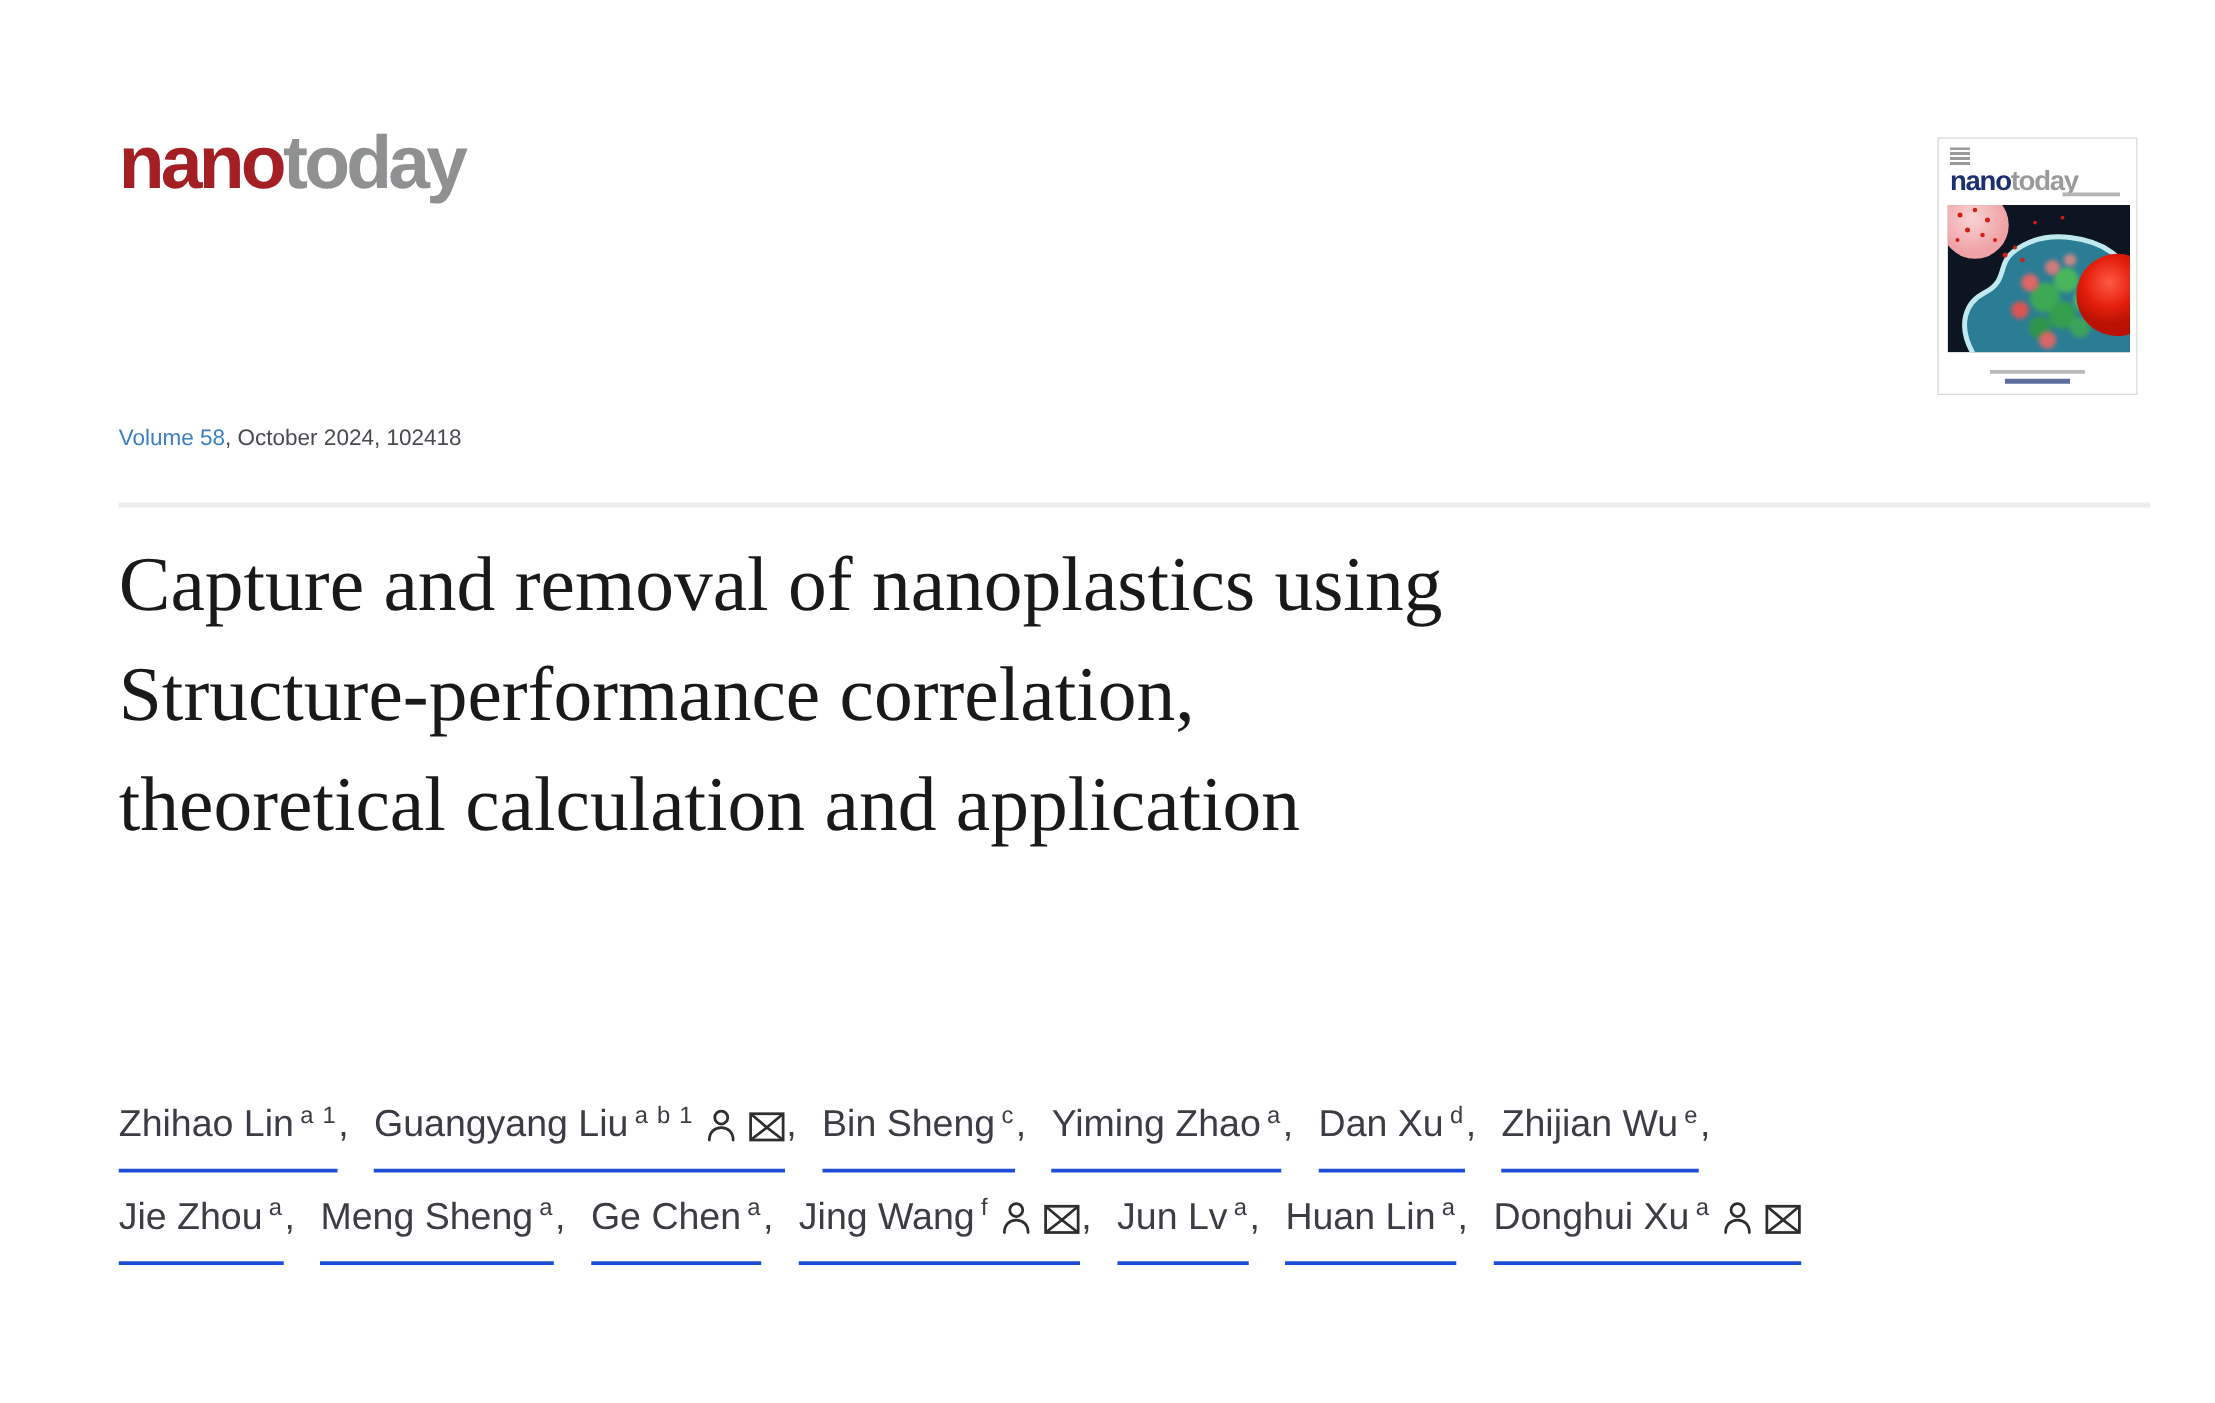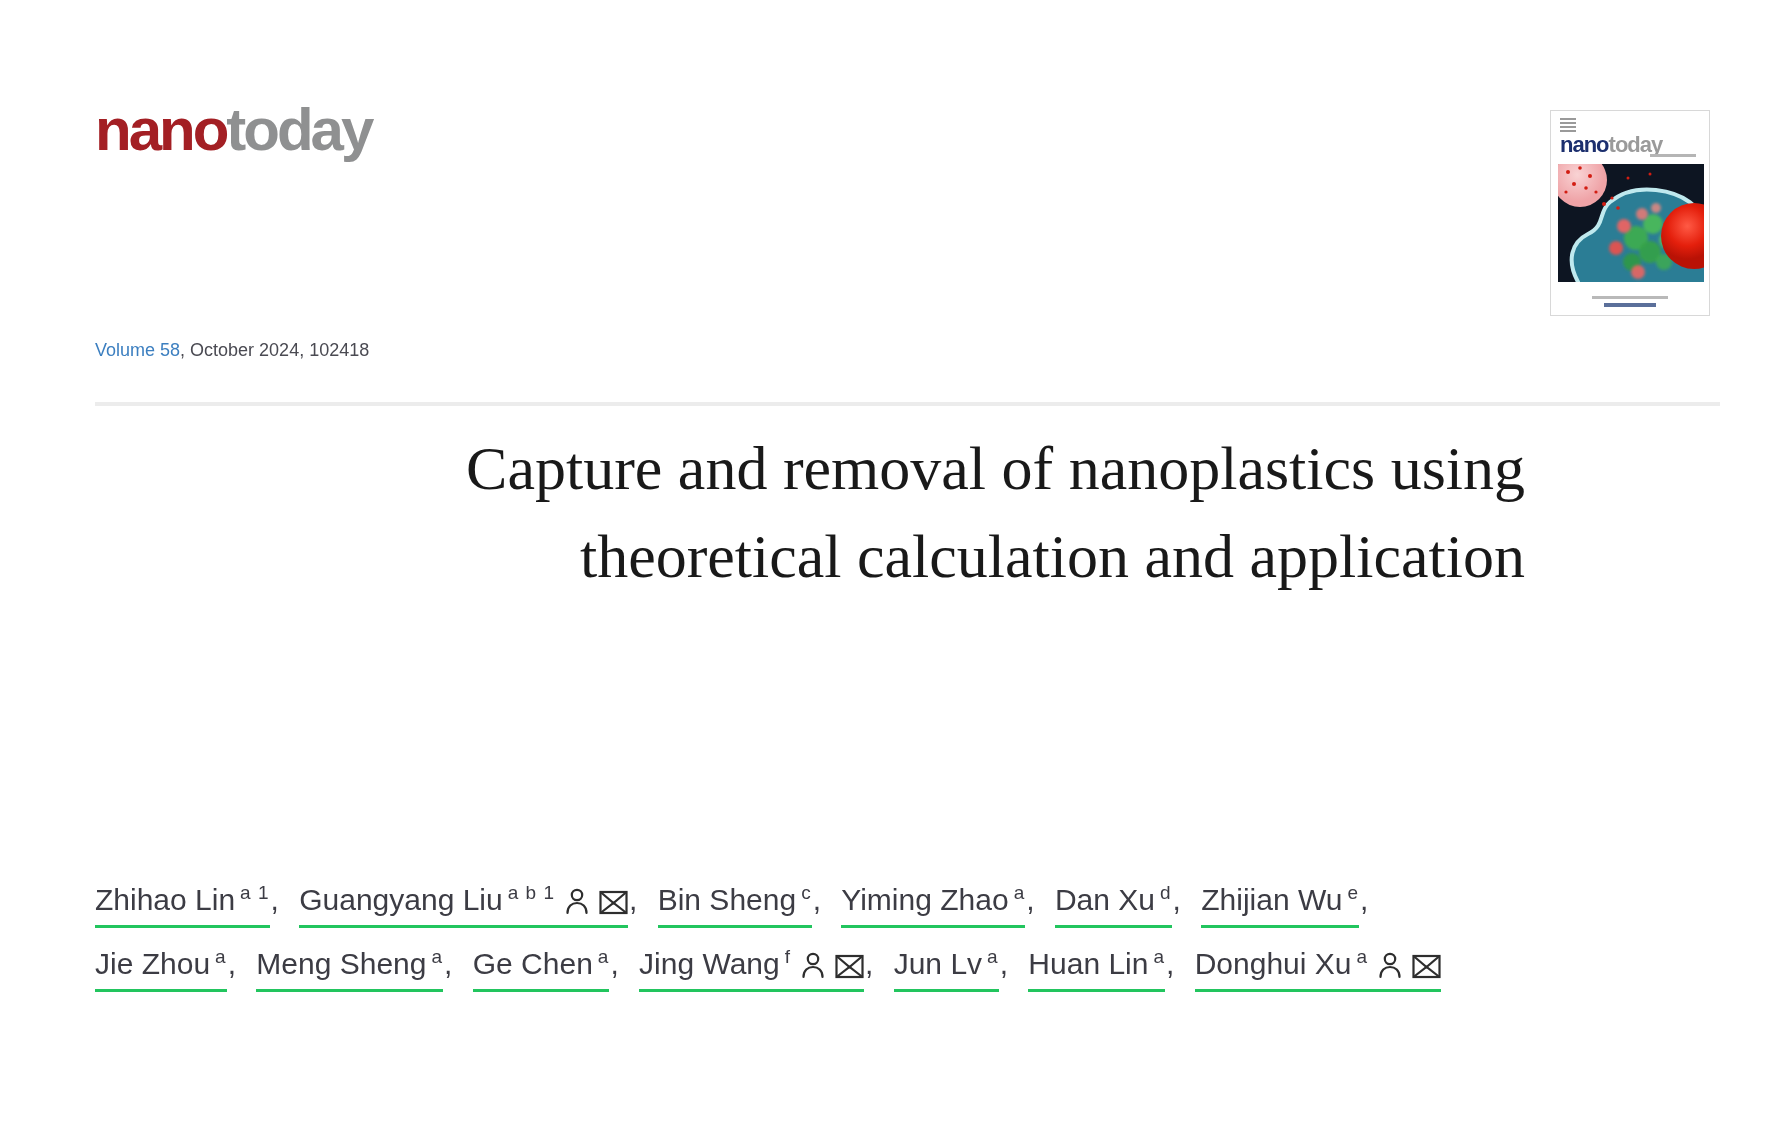--- a/index.html
+++ b/index.html
@@ -33,28 +33,28 @@
   .issue-line{position:absolute;left:95px;top:340px;font-size:18px;color:#4a4a52;}
   .issue-line .vol-link{color:var(--link-blue,#3c7fc0);text-decoration:none;cursor:pointer;}
 
   
   .divider{position:absolute;left:95px;top:402px;width:1625px;height:4px;background:#ececec;}
 
   
   .title{position:absolute;left:95px;top:424px;width:1430px;
          font-family:"Liberation Serif",serif;font-weight:400;color:#191919;
          font-size:62px;line-height:88px;margin:0;}
-  .title .tline{display:block;text-align:right;}
+  .title .tline{display:block;}
 
   
   .authors{position:absolute;left:95px;top:879px;width:1500px;font-size:30px;color:#3c3c44;}
   .author-row{display:block;margin-bottom:15px;line-height:42px;white-space:nowrap;}
   .author{display:inline-block;margin-right:4px;}
   .author-link{display:inline-block;color:#3c3c44;text-decoration:none;cursor:pointer;
-               border-bottom:3px solid #22c55e;padding-bottom:4px;}
+               border-bottom:3px solid #1d4ed8;padding-bottom:14px;}
   .author-sup{font-size:19px;margin-left:5px;letter-spacing:1px;vertical-align:super;line-height:0;}
   .sep{color:#3c3c44;margin-left:1px;margin-right:8px;}
   .icon{display:inline-block;vertical-align:-5px;margin-left:10px;}
   .icon svg{display:block;}
 </style>
 </head>
 <body>
 
 <div class="page">
 
@@ -129,20 +129,21 @@
   </div>
 
   <div class="issue-line">
     <a class="vol-link">Volume 58</a><span>, October 2024, 102418</span>
   </div>
 
   <div class="divider"></div>
 
   <h1 class="title">
     <span class="tline">Capture and removal of nanoplastics using</span>
+    <span class="tline">Structure-performance correlation,</span>
     <span class="tline">theoretical calculation and application</span>
   </h1>
 
   <div class="authors" id="authors">
       <div class="author-row">
     <span class="author"><a class="author-link"><span class="author-name">Zhihao Lin</span><sup class="author-sup">a 1</sup></a><span class="sep">,</span></span>
   
     <span class="author"><a class="author-link"><span class="author-name">Guangyang Liu</span><sup class="author-sup">a b 1</sup><span class="icon person-ic"><svg width="24" height="28" viewBox="0 0 24 28" fill="none" stroke="#2e2e2e" stroke-width="2.2" stroke-linecap="round">
                 <circle cx="12" cy="8" r="5.2"></circle>
                 <path d="M2.5 26 C2.5 19.5 6.8 16 12 16 C17.2 16 21.5 19.5 21.5 26"></path>

